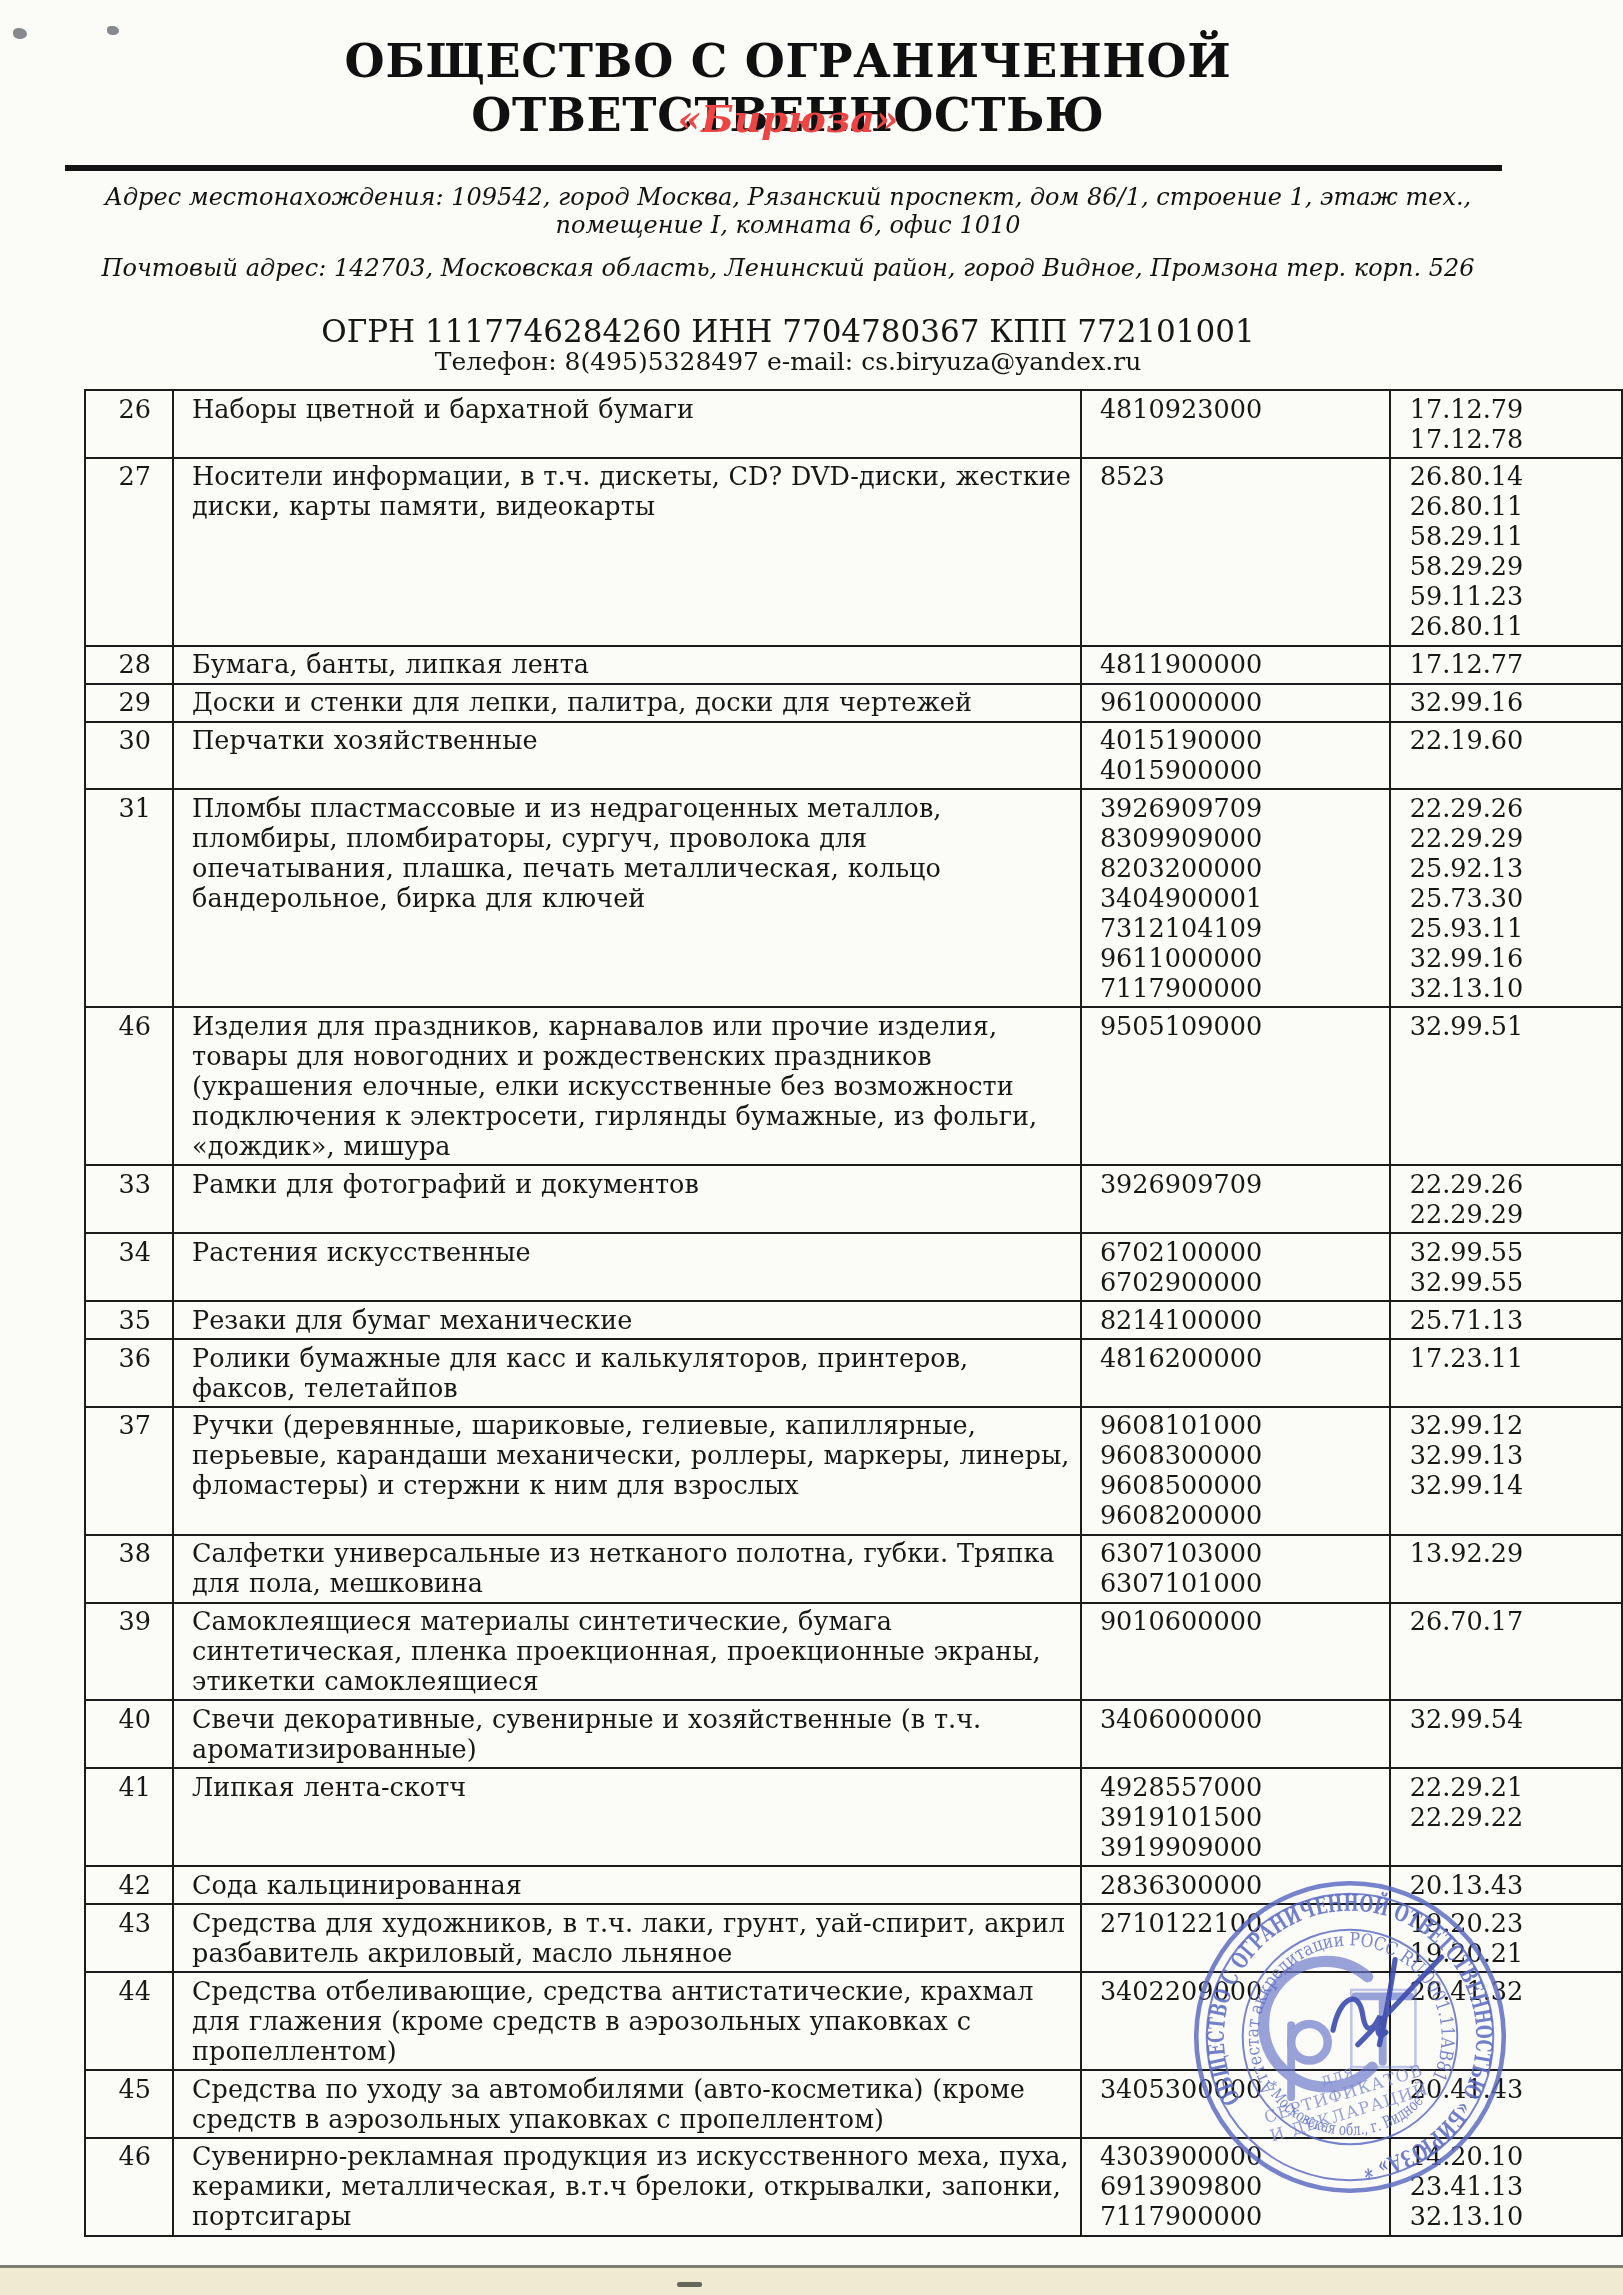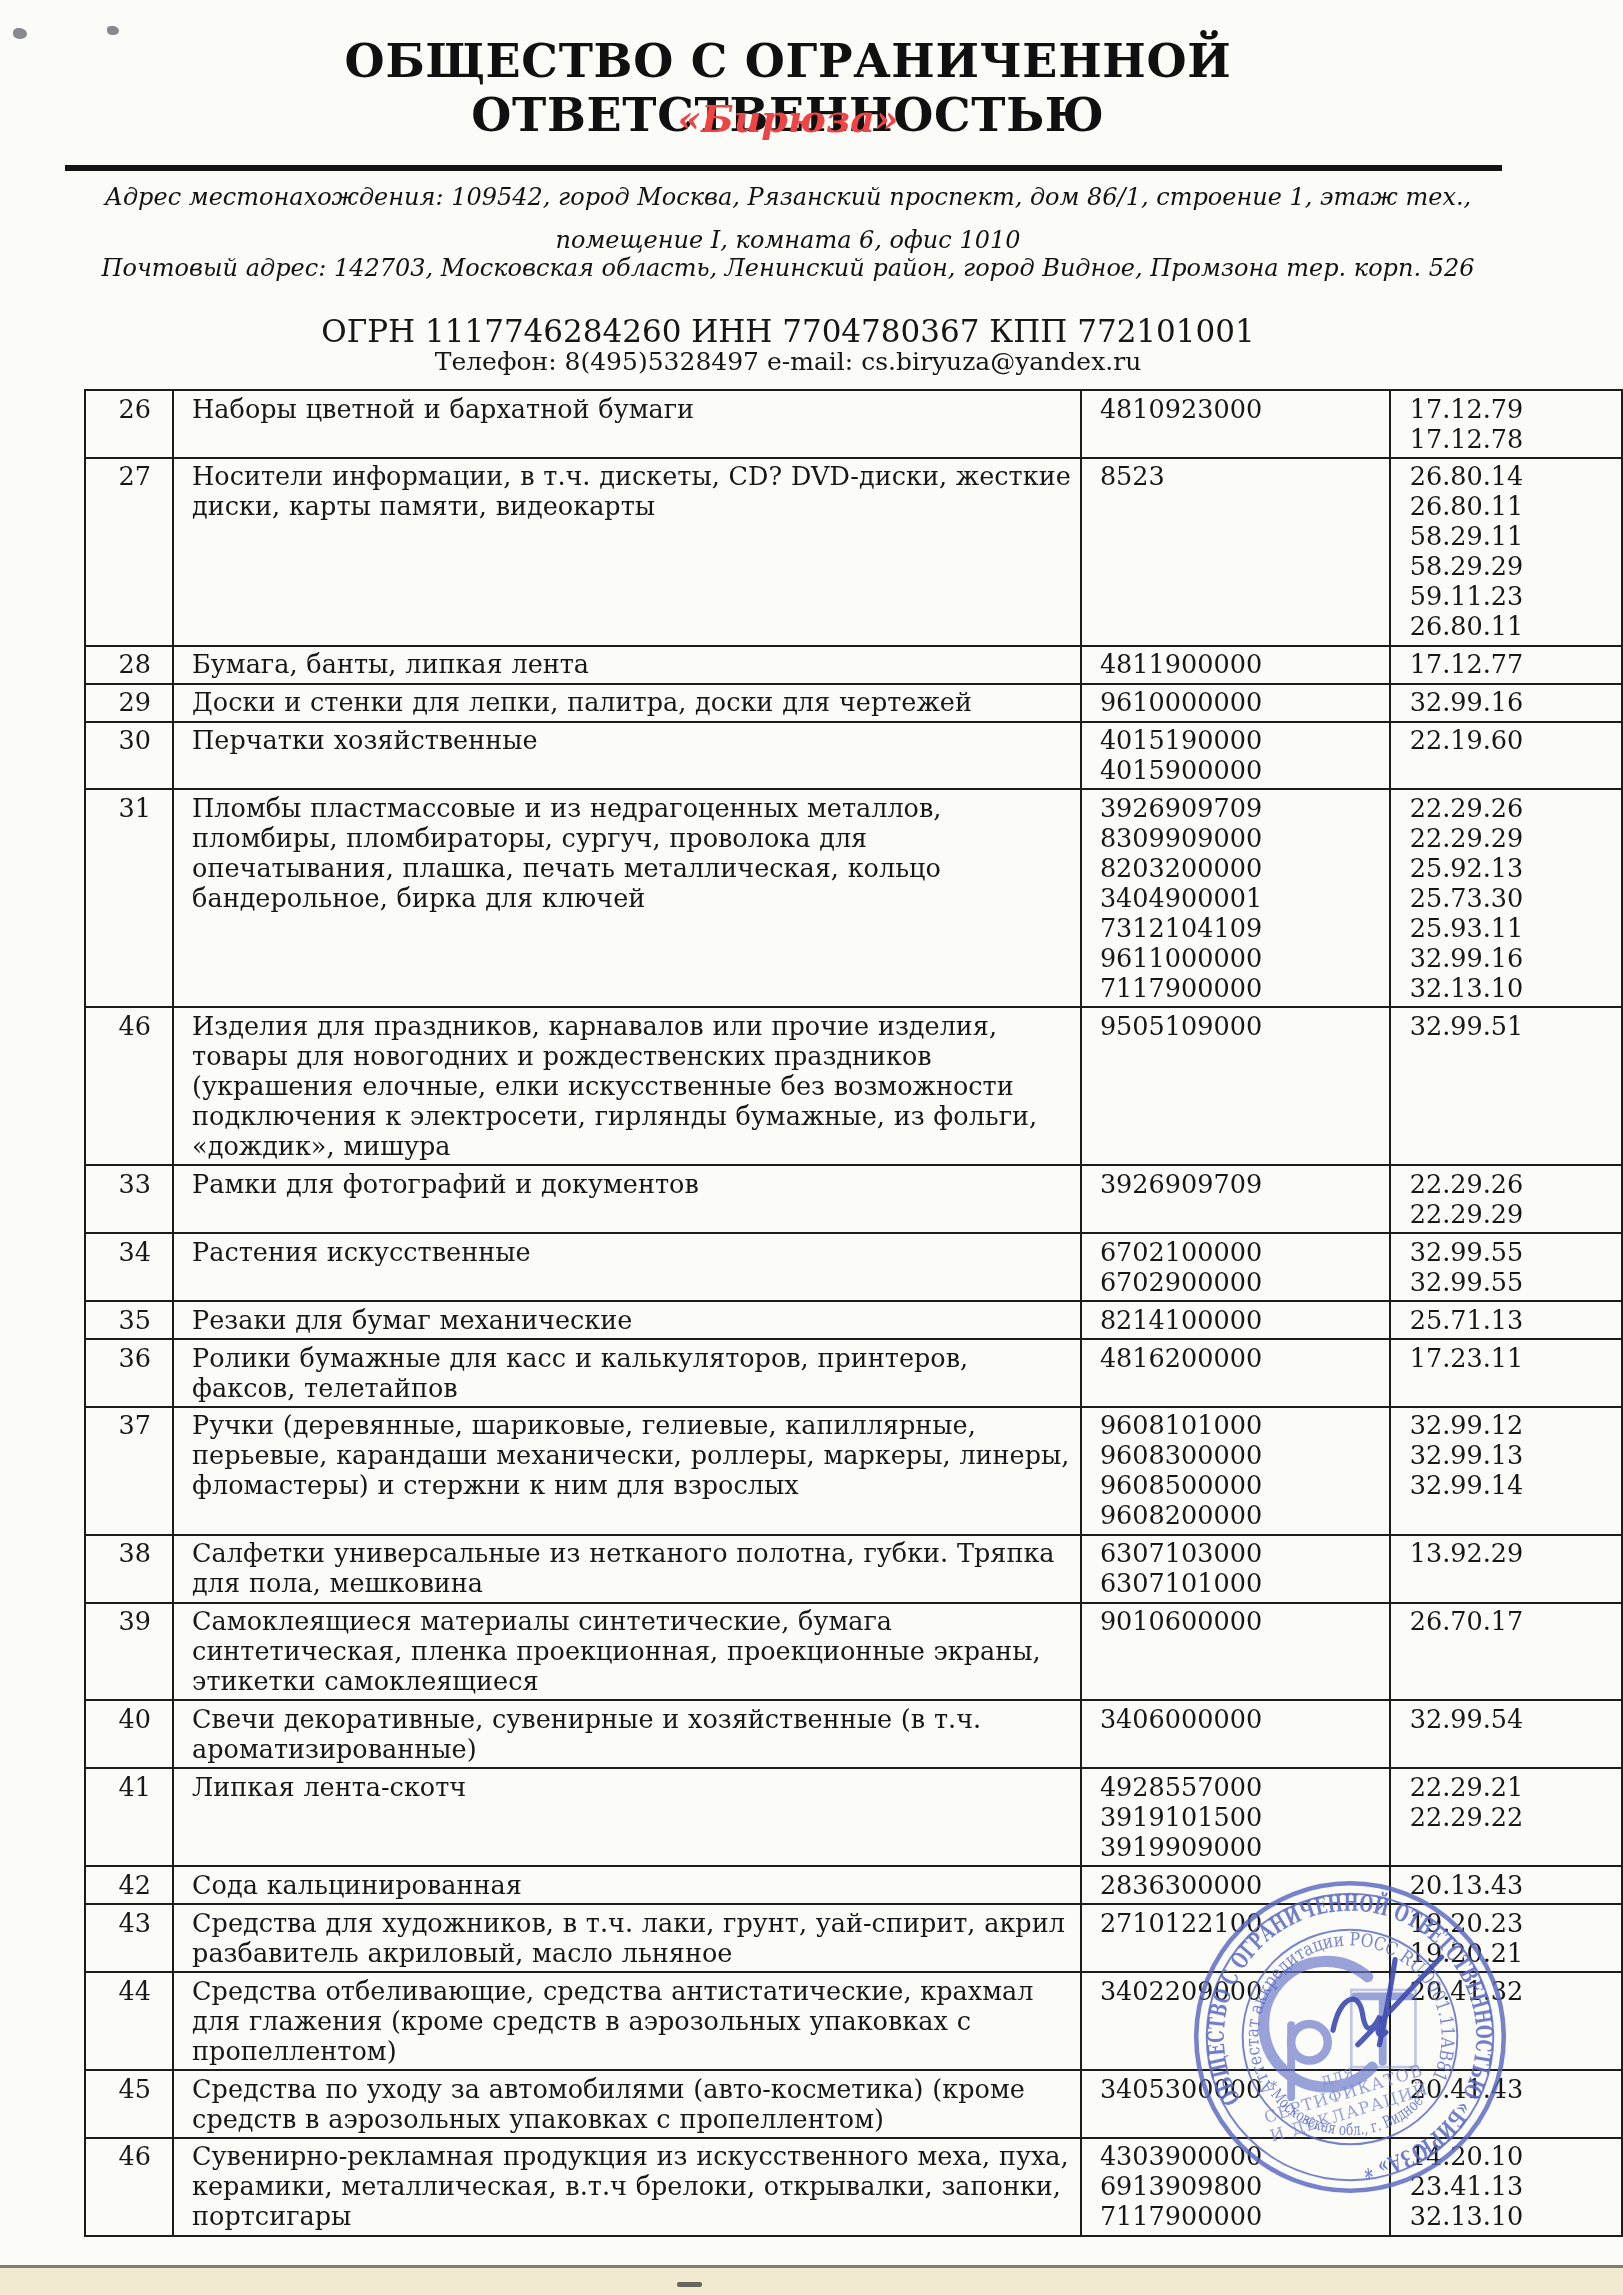--- a/index.html
+++ b/index.html
@@ -8,21 +8,21 @@
     background:#fbfbf8;
     font-family:"DejaVu Serif","Liberation Serif",serif;
     color:#161616;
   }
   .speck{position:absolute;background:#86898d;border-radius:40% 60% 50% 50%;}
   .hdr{position:absolute;left:39px;width:1498px;text-align:center;}
   .title1{top:34px;font-size:46px;font-weight:bold;letter-spacing:0.7px;color:#101010;}
   .title2{top:96px;font-size:38px;font-weight:bold;font-style:italic;color:#ef4444;}
   .rule{position:absolute;left:65px;top:165px;width:1437px;height:5.9px;background:#141414;}
   .addr{font-size:24px;color:#121212;font-style:italic;}
-  .a1{top:183px;} .a2{top:226px;} .a3{top:254px;}
+  .a1{top:183px;} .a2{top:211px;} .a3{top:254px;}
   .reg{top:313px;font-size:31px;}
   .contact{top:347px;font-size:25px;}
 
   table.doc{
     position:absolute;left:84px;top:389px;width:1430px;
     border-collapse:collapse;table-layout:fixed;
   }
   table.doc td{
     border:2px solid #1c1c1c;
     vertical-align:top;

